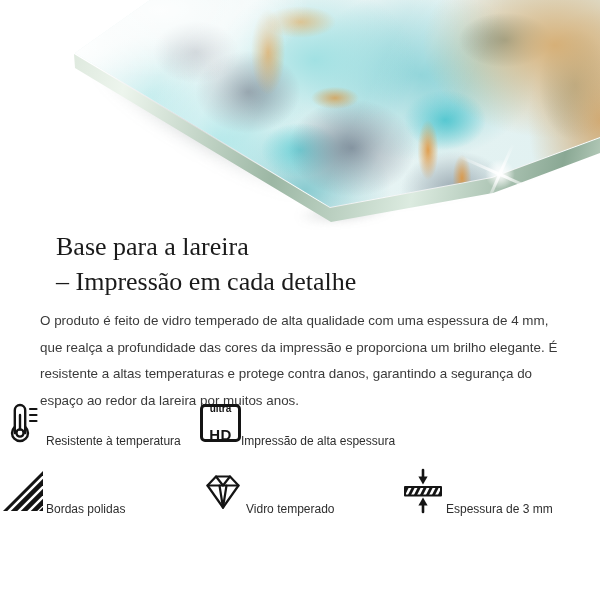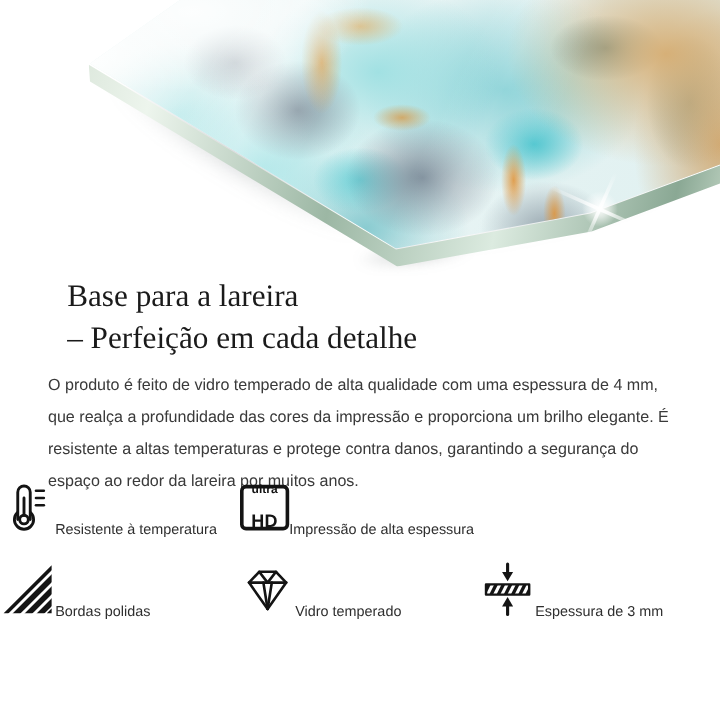--- a/index.html
+++ b/index.html
@@ -97,21 +97,21 @@
     <div class="glass-sheen"></div>
     <div class="sparkle">
       <div class="core"></div>
         <div class="ray r1"></div>
         <div class="ray r2"></div>
     </div>
   </div>
 
   <h1 class="heading">
     <span>Base para a lareira</span><br>
-    <span>– Perfeição em cada detalhe</span>
+    <span>– Impressão em cada detalhe</span>
   </h1>
 
   <p class="body-text">O produto é feito de vidro temperado de alta qualidade com uma espessura de 4 mm, que realça a profundidade das cores da impressão e proporciona um brilho elegante. É resistente a altas temperaturas e protege contra danos, garantindo a segurança do espaço ao redor da lareira por muitos anos.</p>
 
   <div class="features">
     <div class="feat-row">
 
       <div class="feat-cell">
         <span class="feat-icon">
           <svg width="46" height="46" viewBox="0 0 46 46">

